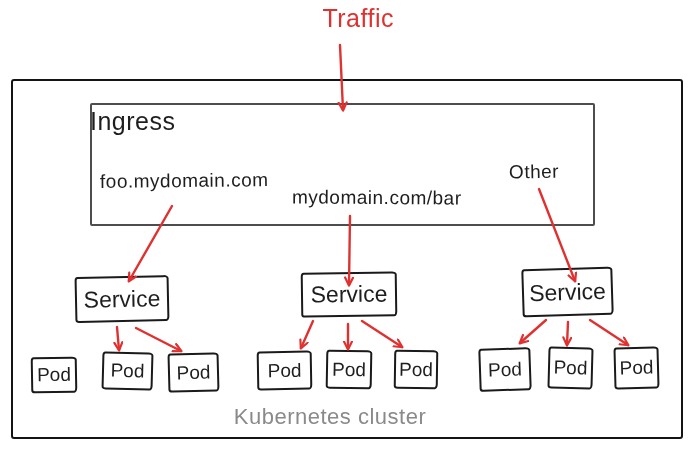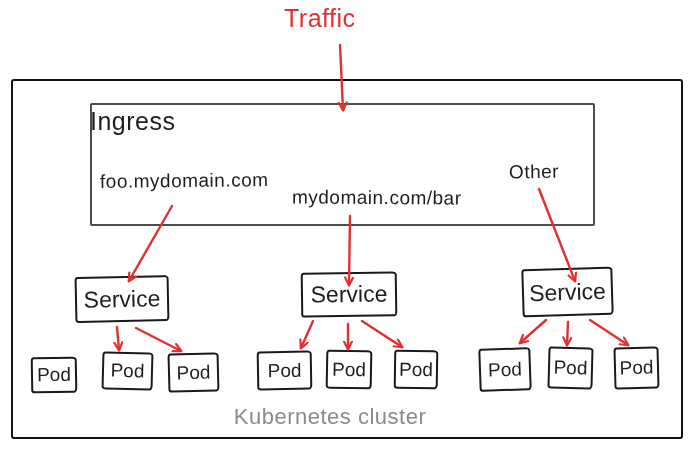--- a/index.html
+++ b/index.html
@@ -10,21 +10,21 @@
     background: #ffffff;
     font-family: "Liberation Sans", "DejaVu Sans", sans-serif;
     color: #1e1e1e;
     overflow: hidden;
   }
   .abs { position: absolute; }
   .hand { letter-spacing: 0.5px; }
 
   .traffic-label {
     left: 284px; top: 4px; width: 110px;
-    text-align: left; font-size: 25px; font-weight: 500;
+    text-align: right; font-size: 25px; font-weight: 500;
     color: #e03131;
   }
 
   .cluster-box {
     left: 11px; top: 79px; width: 668px; height: 356px;
     border: 2.5px solid #141414; border-radius: 3px;
     background: transparent;
   }
 
   .ingress-box {

